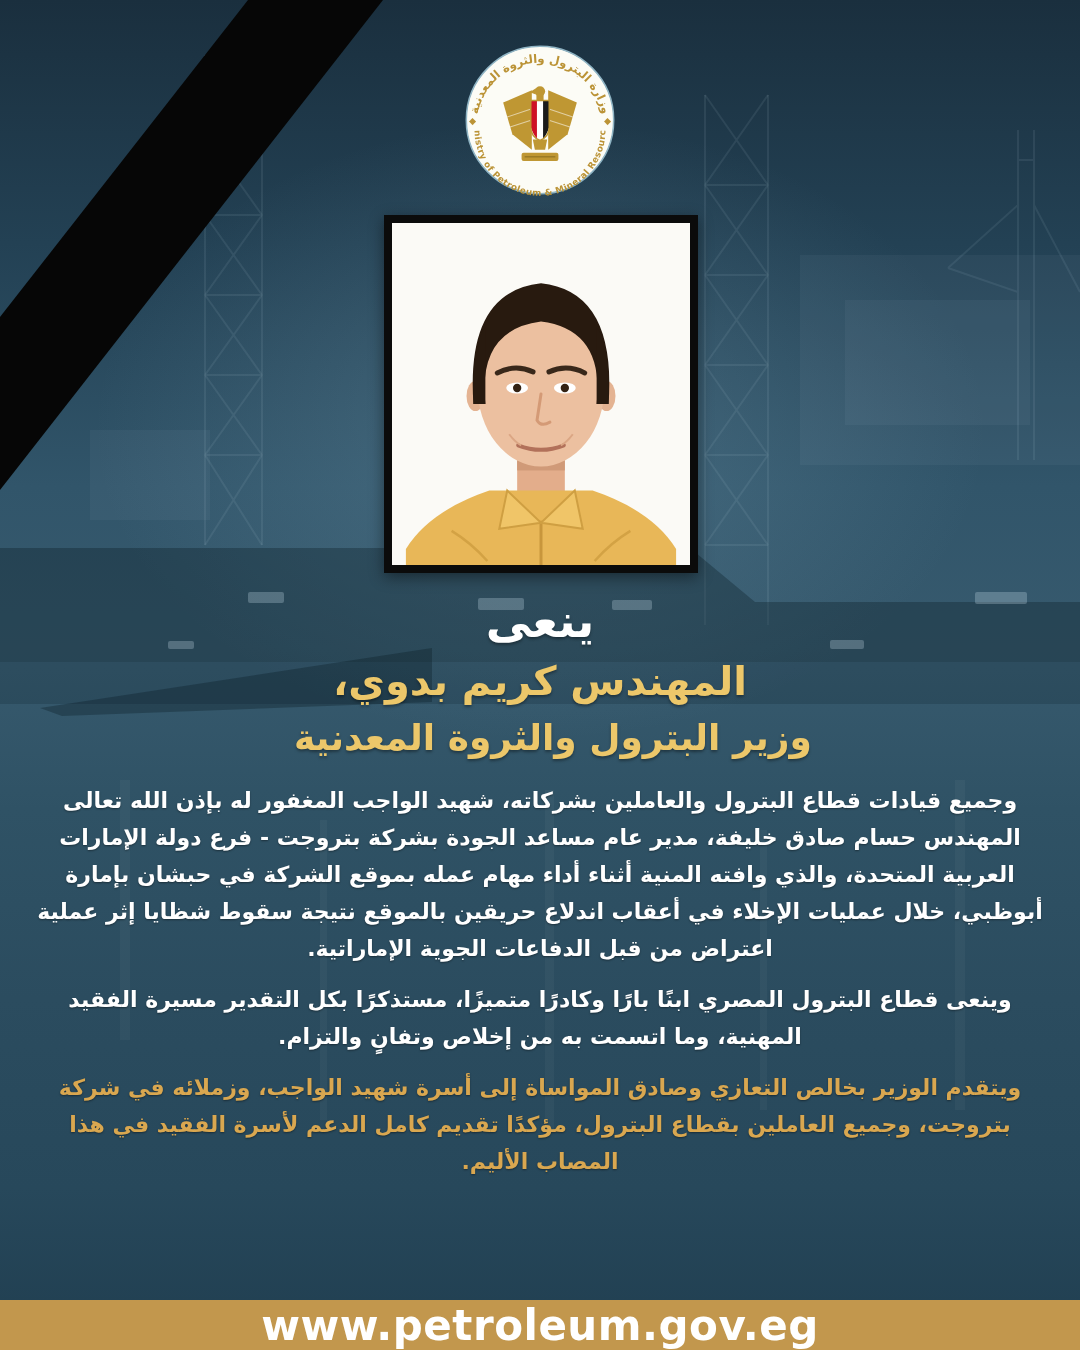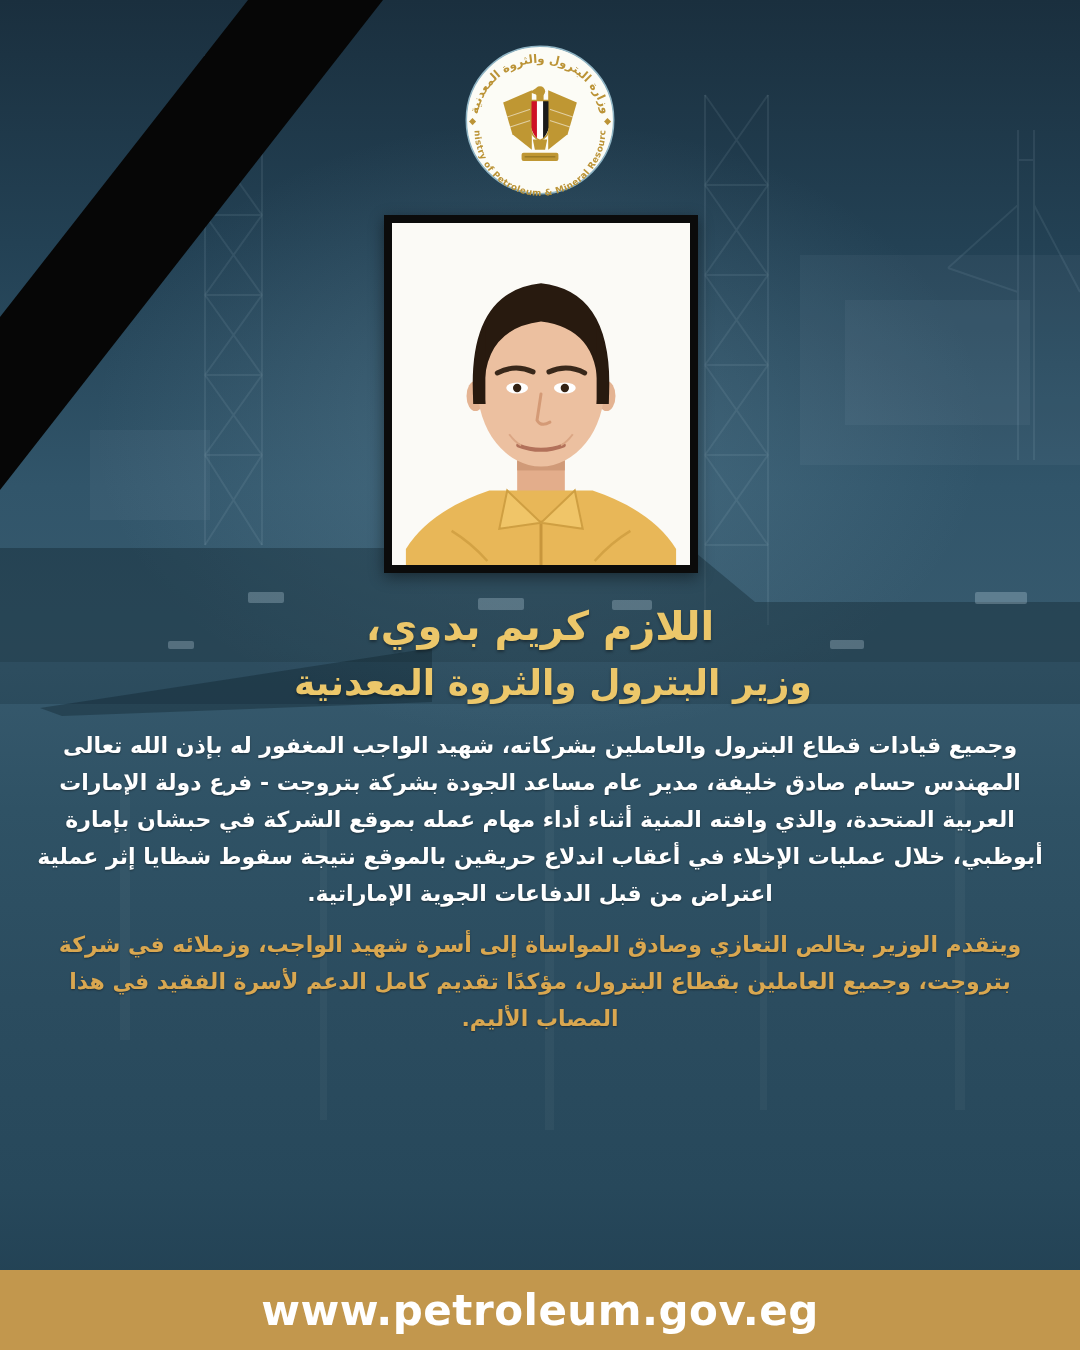--- a/index.html
+++ b/index.html
@@ -48,21 +48,21 @@
 
   .body-text{ margin:22px auto 0; width:1014px; }
   .body-text p{
     font-size:22px; font-weight:bold; line-height:37px;
     color:#ffffff; margin-bottom:14px;
     text-shadow:0 1px 2px rgba(0,0,0,0.4);
   }
   .body-text p.gold{ color:#d9a750; }
 
   .footer{
-    position:absolute; left:0; bottom:0; width:1080px; height:80px;
+    position:absolute; left:0; bottom:0; width:1080px; height:50px;
     background:#c2974d; display:flex; align-items:center; justify-content:center;
   }
   .footer span{
     direction:ltr; color:#ffffff; font-size:42px; font-weight:bold;
     letter-spacing:0.5px;
   }
 </style>
 </head>
 <body>
 
@@ -196,25 +196,27 @@
       <path d="M115,160 Q126,155 137,160 M163,160 Q174,155 185,160" stroke="#4a3categ322" stroke-width="0" fill="none"></path>
 
       <path d="M150,170 L146,196 Q150,203 159,198" stroke="#d49a76" stroke-width="3" fill="none" stroke-linecap="round"></path>
 
       <path d="M127,221 Q150,230 173,221" stroke="#b2715a" stroke-width="4" fill="none" stroke-linecap="round"></path>
       <path d="M118,210 Q124,218 130,221 M182,210 Q176,218 170,221" stroke="#dba684" stroke-width="2" fill="none"></path>
     </svg>
   </div>
 
   <div class="content">
-    <div class="t-name">اللازم كريم بدوي،</div>
+    <div class="t-verb">ينعى</div>
+    <div class="t-name">المهندس كريم بدوي،</div>
     <div class="t-title">وزير البترول والثروة المعدنية</div>
 
     <div class="body-text">
       <p>وجميع قيادات قطاع البترول والعاملين بشركاته، شهيد الواجب المغفور له بإذن الله تعالى المهندس حسام صادق خليفة، مدير عام مساعد الجودة بشركة بتروجت - فرع دولة الإمارات العربية المتحدة، والذي وافته المنية أثناء أداء مهام عمله بموقع الشركة في حبشان بإمارة أبوظبي، خلال عمليات الإخلاء في أعقاب اندلاع حريقين بالموقع نتيجة سقوط شظايا إثر عملية اعتراض من قبل الدفاعات الجوية الإماراتية.</p>
+      <p>وينعى قطاع البترول المصري ابنًا بارًا وكادرًا متميزًا، مستذكرًا بكل التقدير مسيرة الفقيد المهنية، وما اتسمت به من إخلاص وتفانٍ والتزام.</p>
       <p class="gold">ويتقدم الوزير بخالص التعازي وصادق المواساة إلى أسرة شهيد الواجب، وزملائه في شركة بتروجت، وجميع العاملين بقطاع البترول، مؤكدًا تقديم كامل الدعم لأسرة الفقيد في هذا المصاب الأليم.</p>
     </div>
   </div>
 
   <div class="footer">
     <span>www.petroleum.gov.eg</span>
   </div>
 
 </div>
 

